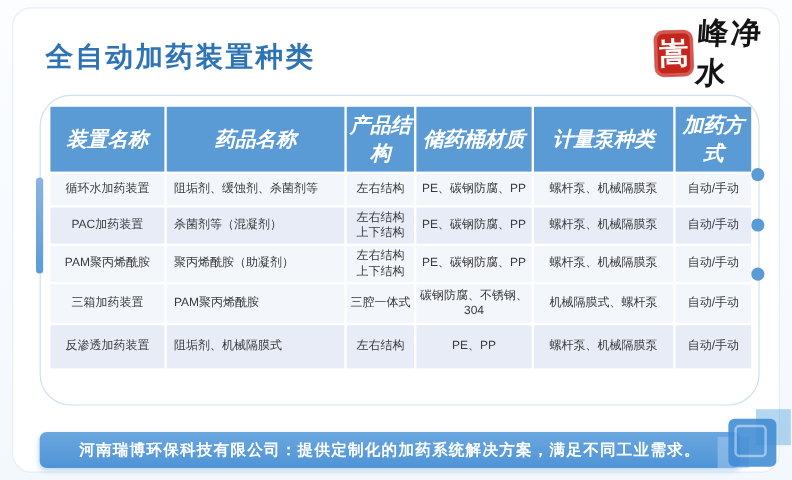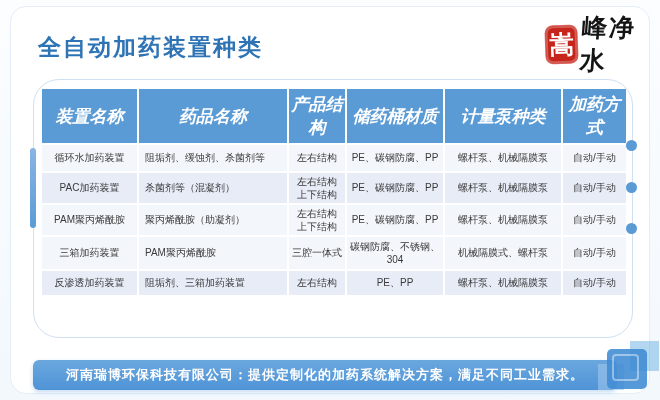--- a/index.html
+++ b/index.html
@@ -43,21 +43,21 @@
   }
   table.dosing td {
     font-size:10px; color:#3a3a3a; text-align:center; padding:1px 3px;
     white-space:pre-line; line-height:1.35;
   }
   table.dosing td.left { text-align:left; padding-left:6px; }
   tr.odd  td { background:#e7ecf7; }
   tr.even td { background:#f3f6fb; }
   .col1{width:95px}.col2{width:148px}.col3{width:56px}.col4{width:96px}.col5{width:116px}.col6{width:63px}
   .r1 td{height:30px}.r2 td{height:26px}.r3 td{height:30px}.r4 td{height:30px}
-  .r5 td{height:32px}.r6 td{height:32px}.r7 td{height:24px}
+  .r5 td{height:32px}.r6 td{height:32px}.r7 td{height:36px}
   .footer-banner {
     position:absolute; left:33px; top:347px; width:584px; height:30px;
     background:linear-gradient(180deg,#6aa7de,#4f94d7); border-radius:6px;
     color:#fff; font-size:13px; font-weight:bold; letter-spacing:1px;
     display:flex; align-items:center; justify-content:center;
     box-shadow:0 2px 4px rgba(79,148,215,.35);
     margin-top:13px;
   }
   .left-bar {
     position:absolute; left:30px; top:148px; width:6px; height:80px; border-radius:3px;
@@ -147,21 +147,21 @@
       <tr class="even r6">
         <td>三箱加药装置</td>
         <td class="left">PAM聚丙烯酰胺</td>
         <td>三腔一体式</td>
         <td>碳钢防腐、不锈钢、304</td>
         <td>机械隔膜式、螺杆泵</td>
         <td>自动/手动</td>
       </tr>
       <tr class="odd r7">
         <td>反渗透加药装置</td>
-        <td class="left">阻垢剂、三箱加药装置</td>
+        <td class="left">阻垢剂、机械隔膜式</td>
         <td>左右结构</td>
         <td>PE、PP</td>
         <td>螺杆泵、机械隔膜泵</td>
         <td>自动/手动</td>
       </tr>
     </tbody>
   </table>
 
   <div class="footer-banner">河南瑞博环保科技有限公司：提供定制化的加药系统解决方案，满足不同工业需求。</div>
 

